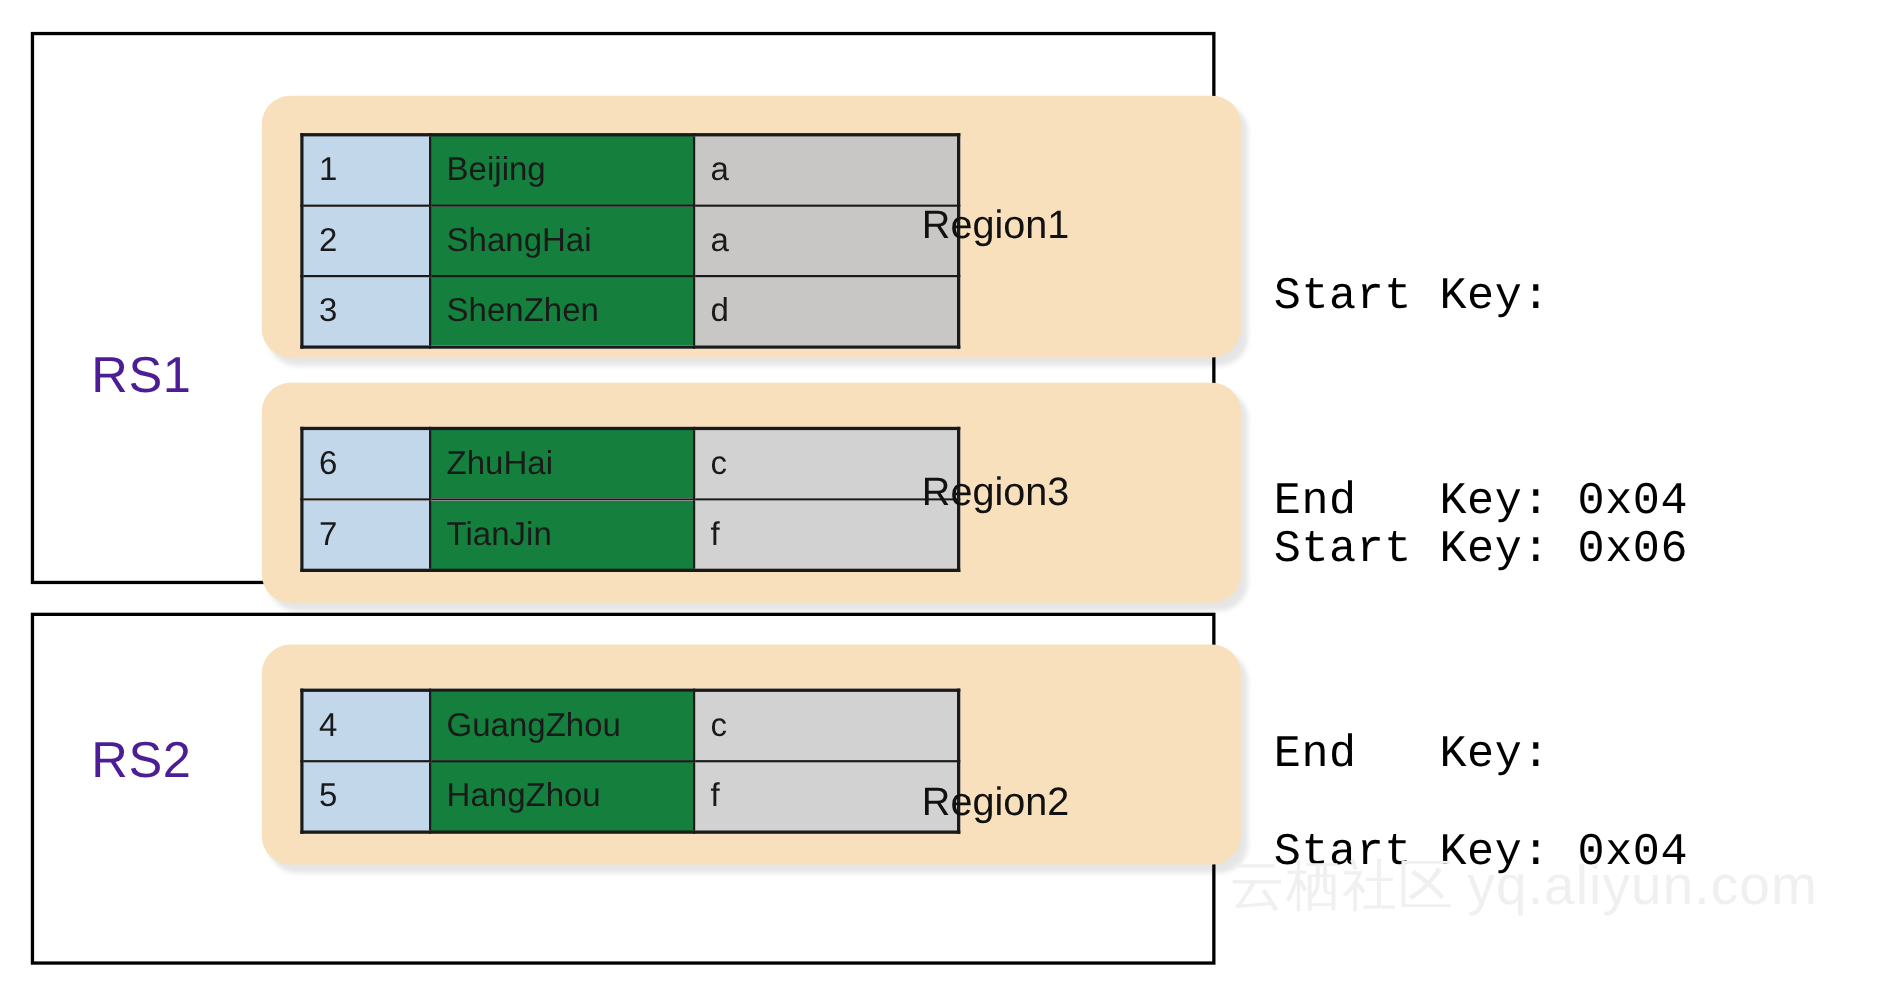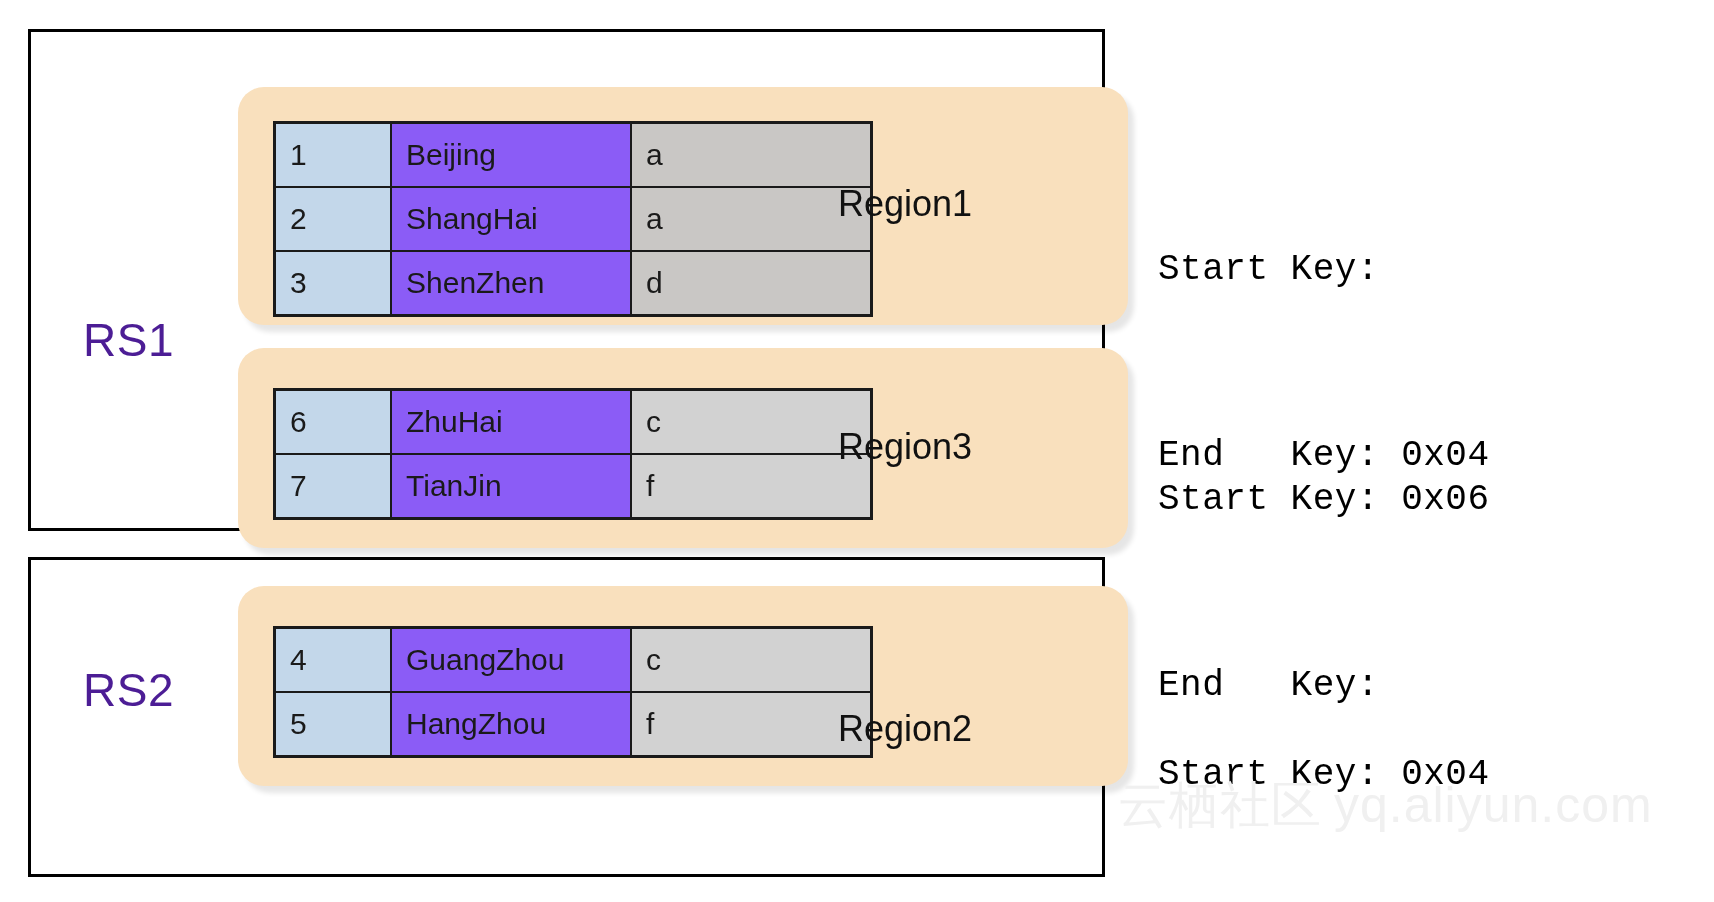--- a/index.html
+++ b/index.html
@@ -76,35 +76,35 @@
     height: 62px;
     padding: 0 0 0 14px;
     font-size: 30px;
     color: #1a1a1a;
     font-family: "Liberation Sans", sans-serif;
     vertical-align: middle;
     overflow: hidden;
     white-space: nowrap;
   }
   .col-id   { width: 100px; background: #c3d7ea; }
-  .col-city { width: 224px; background: #8b5cf6; }
+  .col-city { width: 224px; background: #15803d; }
   .col-key  { width: 224px; background: #cbcbcb; }
 
   
   #region1-table .col-key { background: #c9c7c5; }
   #region3-table .col-key { background: #d2d2d2; }
   #region2-table .col-key { background: #d2d2d2; }
 
   .key-highlight { color: #d33522; }
 
   
   .key-block {
     position: absolute;
     font-family: "Liberation Mono", monospace;
-    font-size: 36px;
+    font-size: 41px;
     line-height: 62px;
     color: #000000;
     white-space: pre;
     letter-spacing: 0.5px;
   }
   #region1-keys { left: 1158px; top: 115px; }
   #region3-keys { left: 1158px; top: 345px; }
   #region2-keys { left: 1158px; top: 620px; }
 
   .key-line { display: block; }

